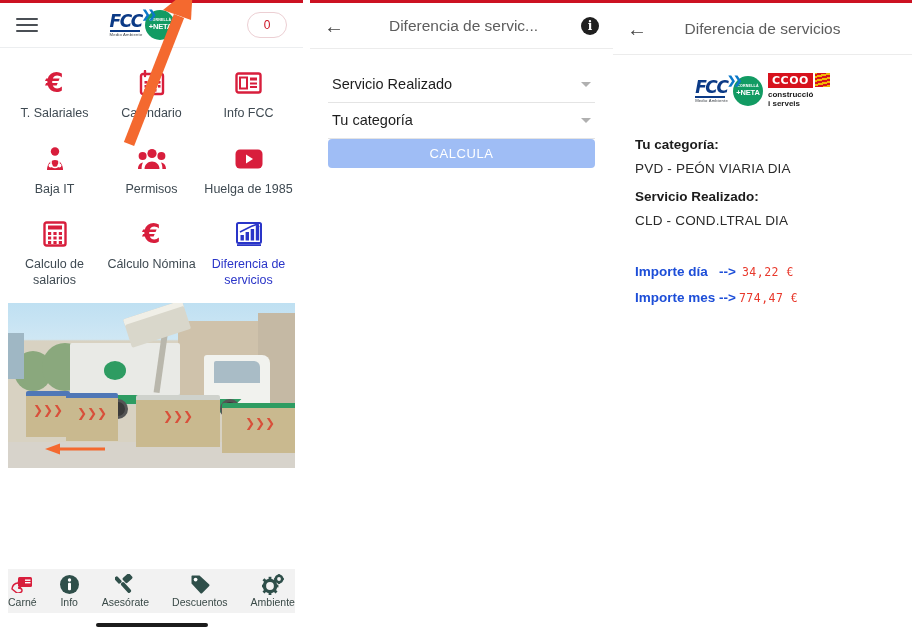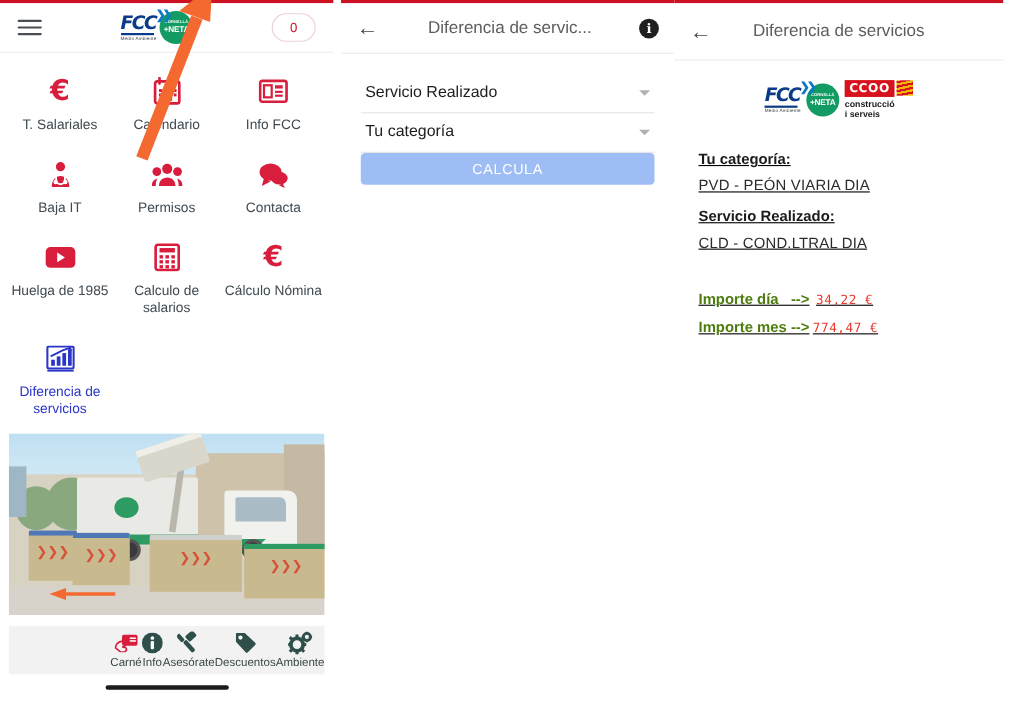--- a/index.html
+++ b/index.html
@@ -115,21 +115,21 @@
 
   .arrow-big {
     position: absolute; left: 105px; top: -28px; width: 100px; height: 180px;
     pointer-events: none;
   }
   .arrow-small { position: absolute; left: 35px; bottom: 12px; width: 62px; height: 14px; }
 
   
   .bottom-nav {
     position: absolute; left: 8px; right: 8px; bottom: 26px; height: 44px;
-    background: #f2f2f2; display: flex; align-items: center; justify-content: flex-end;
+    background: #f2f2f2; display: flex; align-items: center; justify-content: space-between;
   }
   .nav-item { display: flex; flex-direction: column; align-items: center; cursor: pointer; gap: 2px; }
   .nav-glyph { height: 20px; display: flex; align-items: center; justify-content: center;
                color: #2f4f4a; font-size: 17px; line-height: 1; }
   .nav-label { font-size: 10.5px; color: #3a4a48; }
   .home-ind { position: absolute; left: 50%; transform: translateX(-50%); bottom: 12px;
               width: 112px; height: 4px; background: #1c1c1c; border-radius: 3px; }
 
   
   .p2-header {
@@ -167,26 +167,26 @@
               padding: 18px 0 6px 0; }
   .ccoo { display: flex; flex-direction: column; align-items: flex-start; line-height: 1; }
   .ccoo-top { display: flex; align-items: stretch; gap: 2px; }
   .ccoo-box {
     background: #d7121d; color: #fff; font-weight: 700; font-size: 11px; letter-spacing: .5px;
     padding: 1px 3px; border: 1.5px solid #d7121d; font-family: "DejaVu Sans", sans-serif;
   }
   .ccoo-flag { width: 15px; height: 14px;
     background: repeating-linear-gradient(-12deg, #f2b705 0 2px, #d7121d 2px 4px); }
   .ccoo-sub { font-size: 8px; font-weight: 700; color: #1a1a1a; margin-top: 2px; line-height: 1.15; }
-  .p3-body { padding: 10px 22px 0 22px; text-decoration: underline; }
+  .p3-body { padding: 10px 22px 0 22px; }
   .res-strong { font-size: 13.5px; font-weight: 700; color: #1b1b1b; margin-top: 13px; }
   .res-val { font-size: 13.5px; color: #2b2b2b; margin-top: 9px; letter-spacing: .2px; }
   .amount-row { display: flex; align-items: baseline; margin-top: 11px; font-size: 13.5px; }
   .amount-row.first { margin-top: 36px; }
-  .amt-label { font-weight: 700; color: #4d7c0f; white-space: pre; }
+  .amt-label { font-weight: 700; color: #1d4ed8; white-space: pre; }
   .amt-num { color: #e8392c; font-family: "DejaVu Sans Mono", monospace; font-size: 11.5px;
              letter-spacing: .5px; }
 </style>
 </head>
 <body>
 
 <div class="screens">
 
   <div class="panel panel-1">
     <div class="red-bar"></div>
@@ -274,31 +274,20 @@
             <svg width="28" height="22" viewBox="0 0 28 22">
               <circle cx="14" cy="5.5" r="4.6" fill="currentColor"></circle>
               <circle cx="4.6" cy="8" r="4" fill="currentColor"></circle>
               <circle cx="23.4" cy="8" r="4" fill="currentColor"></circle>
               <path d="M6.5 21c0-4.4 3.3-7.6 7.5-7.6s7.5 3.2 7.5 7.6z" fill="currentColor"></path>
               <path d="M0 21c0-3.4 2-5.9 5-6.4-.9 1.6-1.4 3.8-1.4 6.4z" fill="currentColor"></path>
               <path d="M28 21c0-3.4-2-5.9-5-6.4.9 1.6 1.4 3.8 1.4 6.4z" fill="currentColor"></path>
             </svg>
           </div>
           <div class="tlabel">Permisos</div>
-        </div>
-        <div class="tile">
-          <div class="glyph">
-            <svg width="27" height="24" viewBox="0 0 27 24">
-              <ellipse cx="11" cy="9.5" rx="10" ry="7.8" fill="currentColor"></ellipse>
-              <path d="M5 15l-2 7 8-4z" fill="currentColor"></path>
-              <ellipse cx="19" cy="15" rx="7.5" ry="5.8" fill="currentColor"></ellipse>
-              <path d="M22 19.5l2 4.5-5.5-2.5z" fill="currentColor"></path>
-            </svg>
-          </div>
-          <div class="tlabel">Contacta</div>
         </div>
         <div class="tile">
           <div class="glyph">
             <svg width="28" height="20" viewBox="0 0 28 20">
               <rect x="0.5" y="0.5" width="27" height="19" rx="4.5" fill="currentColor"></rect>
               <path d="M11 5.5l7 4.5-7 4.5z" fill="#fff"></path>
             </svg>
           </div>
           <div class="tlabel">Huelga de 1985</div>
         </div>

